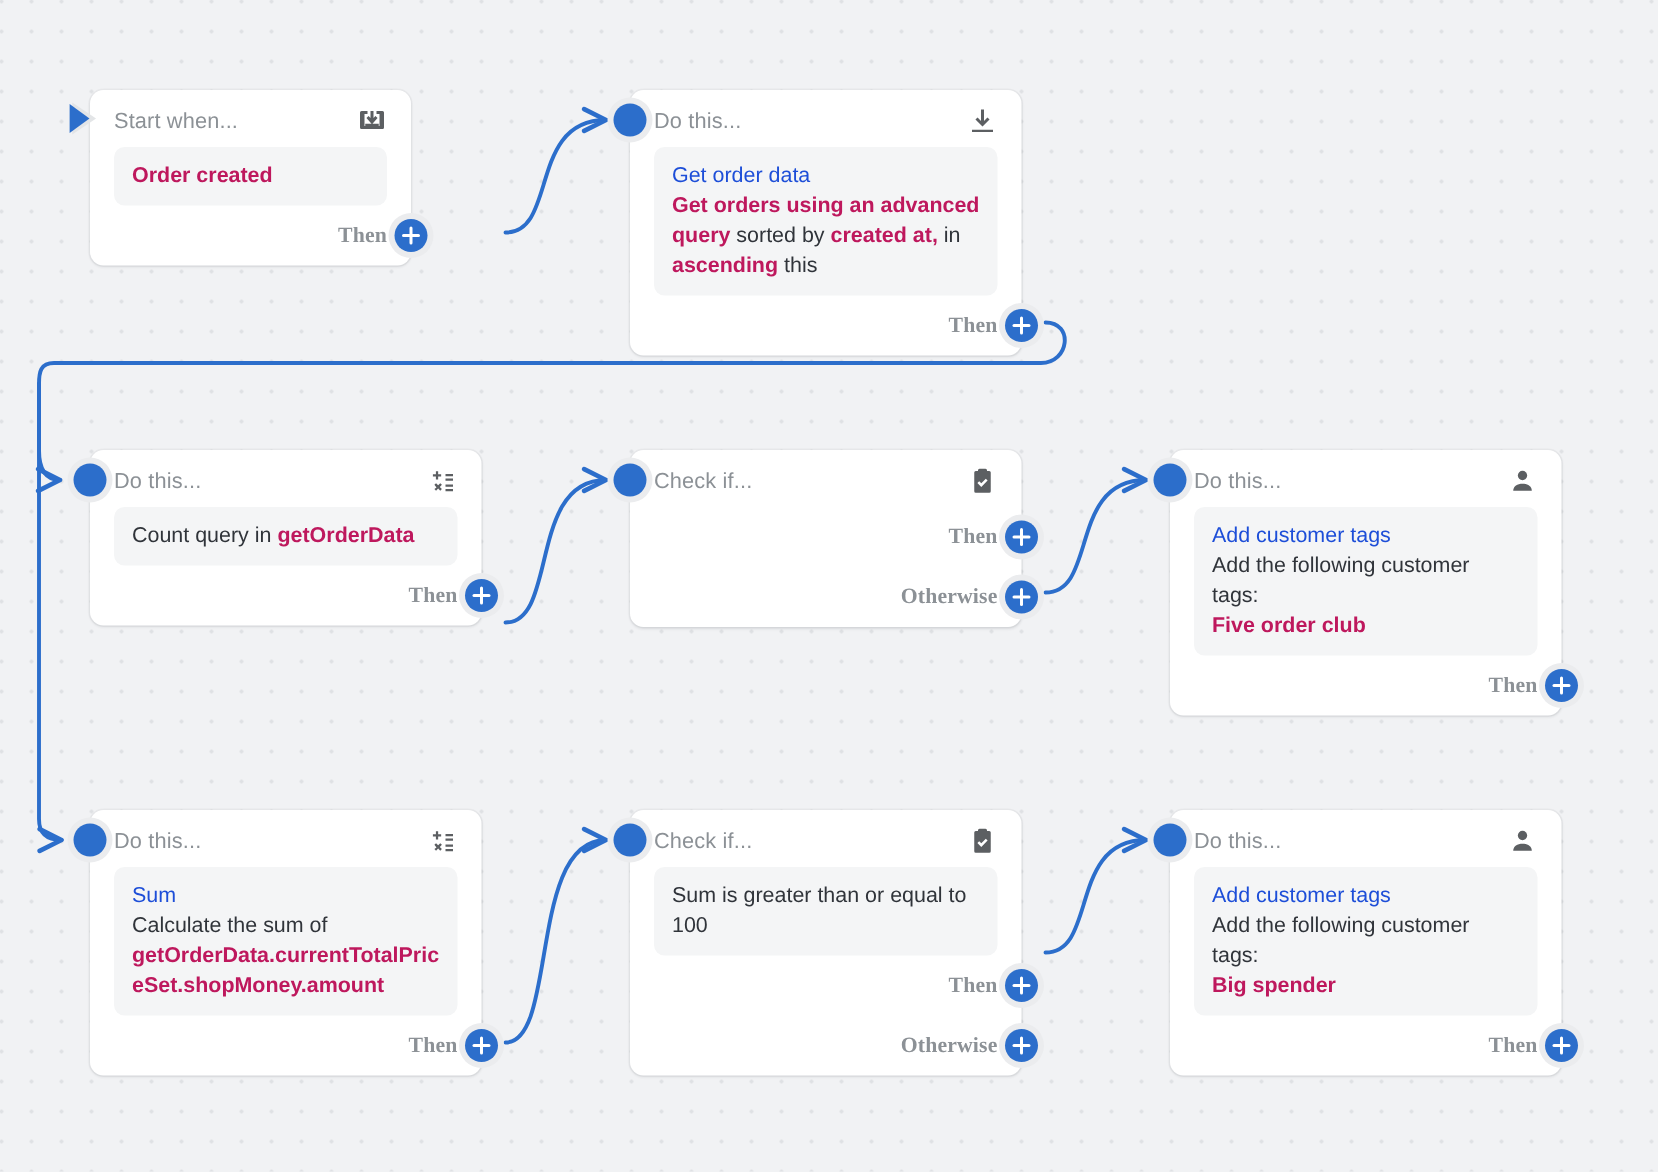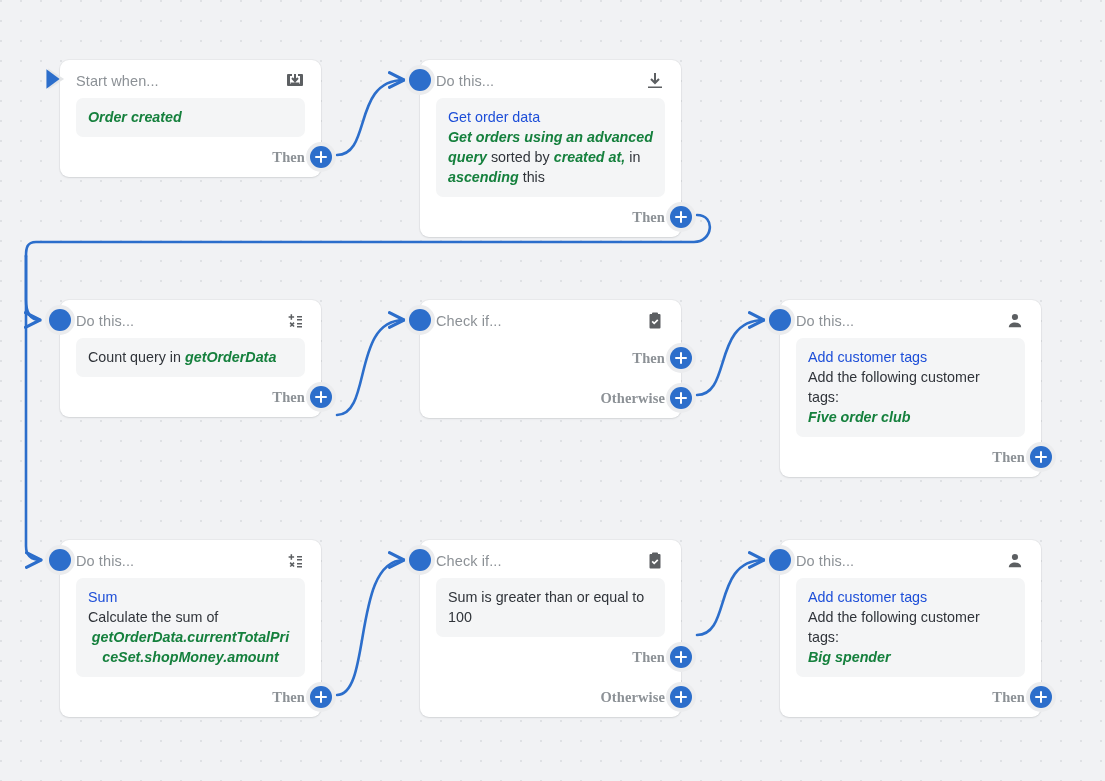--- a/index.html
+++ b/index.html
@@ -53,21 +53,21 @@
   .head-icon svg { display:block; width: 20px; height: 20px; fill: currentColor; }
 
   .body-box {
     background: #f4f5f6;
     border-radius: 7px;
     padding: 9px 12px 10px 12px;
     font-size: 14.3px;
     line-height: 20px;
     color: #30343a;
   }
-  .body-box .strong { font-weight: bold; color: #15803d; font-style: italic; }
+  .body-box .strong { font-weight: bold; color: #be185d; }
   .body-box .ttl { font-weight: normal; color: #1d4ed8; display:block; }
   .body-box .plain { font-weight: normal; }
 
   .foot-row {
     display: flex;
     align-items: center;
     justify-content: flex-end;
     height: 40px;
     position: relative;
     font-family: Liberation Serif, serif;
@@ -137,21 +137,21 @@
       <path d="M 337 415 C 372 415 352 320 404 320" marker-end="url(#arw)"></path>
 
       <path d="M 697 395 C 732 395 712 320 764 320" marker-end="url(#arw)"></path>
 
       <path d="M 337 695 C 372 695 352 560 404 560" marker-end="url(#arw)"></path>
 
       <path d="M 697 635 C 732 635 712 560 764 560" marker-end="url(#arw)"></path>
     </g>
   </svg>
 
-  <div class="card" style="left:60px; top:60px; width:261px;">
+  <div class="card" style="left:60px; top:60px; width:214px;">
     <div class="node start" style="left:-18px; top:4px;">
       <svg viewBox="0 0 34 34" aria-hidden="true">
         <path d="M7 5 L25 17 L7 29 Z" fill="#e3e5e7"></path>
         <path d="M5 6 L20 17 L5 28 Z" fill="#2c6ecb"></path>
       </svg>
     </div>
     <div class="card-head">
       <span class="title">Start when...</span>
       <span class="head-icon">
         <svg viewBox="0 0 20 20">
@@ -277,21 +277,21 @@
       <span class="title">Do this...</span>
       <span class="head-icon">
         <svg viewBox="0 0 20 20">
             <path d="M5.6 3.2h1.5v2h2v1.5h-2v2H5.6v-2h-2V5.2h2v-2zM12 5h5v1.5h-5V5zm0 3h5v1.5h-5V8zM4.6 12.2l1.1-1.1 1.4 1.4 1.4-1.4 1.1 1.1-1.4 1.4 1.4 1.4-1.1 1.1-1.4-1.4-1.4 1.4-1.1-1.1L6 14l-1.4-1.8zM12 12h5v1.5h-5V12zm0 3h5v1.5h-5V15z"></path>
           </svg>
       </span>
     </div>
     <div class="body-box">
       <span class="ttl">Sum</span>
       <span class="plain" style="display:block">Calculate the sum of</span>
-      <span class="strong" style="display:block; word-break:break-all;text-align:center;">getOrderData.currentTotalPriceSet.shopMoney.amount</span>
+      <span class="strong" style="display:block; word-break:break-all;">getOrderData.currentTotalPriceSet.shopMoney.amount</span>
     </div>
     <div class="foot-row">
       <span class="lbl">Then</span>
       <span class="plus" style="right:-31px; top:5px;">
           <i></i>
         </span>
     </div>
   </div>
 
   <div class="card" style="left:420px; top:540px; width:261px;">

